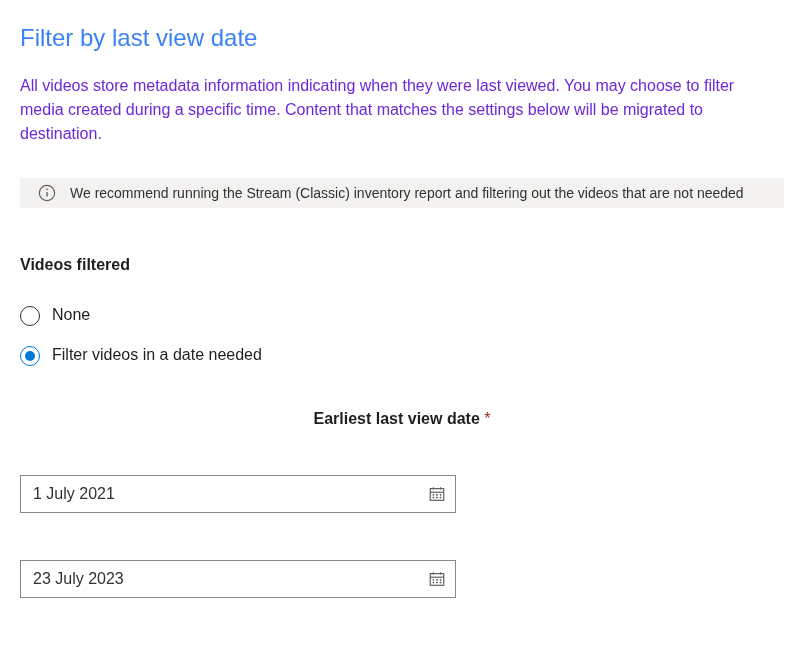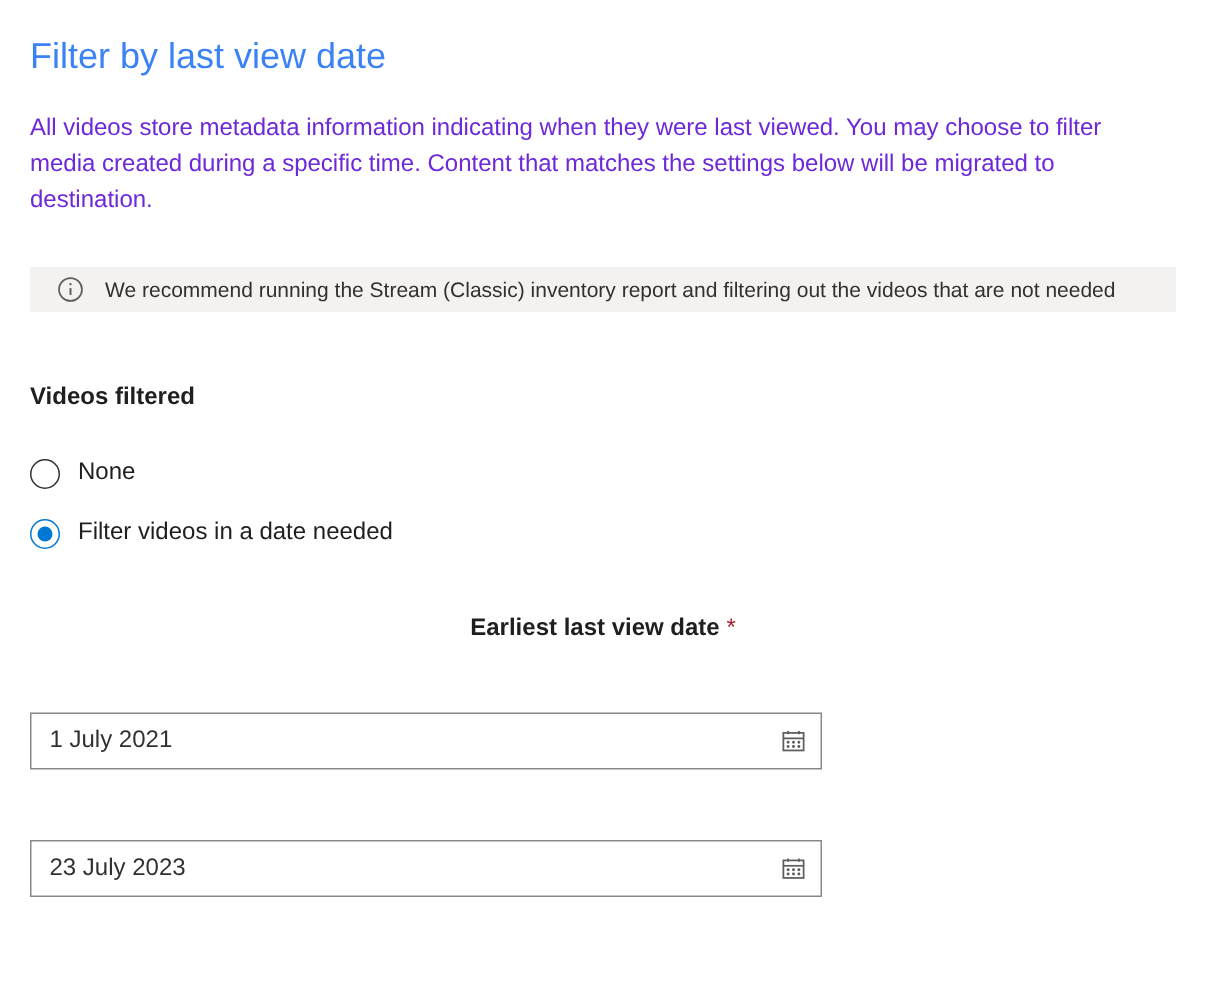--- a/index.html
+++ b/index.html
@@ -102,21 +102,21 @@
       color: #201f1e;
       margin-bottom: 10px;
       text-align: center;
     }
     .required-mark {
       color: #a4262c;
       font-weight: 400;
     }
     .date-input-wrap {
       position: relative;
-      width: 528px;
+      width: 436px;
       margin-top: 47px;
     }
     .date-input {
       width: 100%;
       height: 38px;
       border: 1px solid #8a8886;
       padding: 0 40px 0 12px;
       font-size: 16px;
       font-family: inherit;
       color: #323130;

